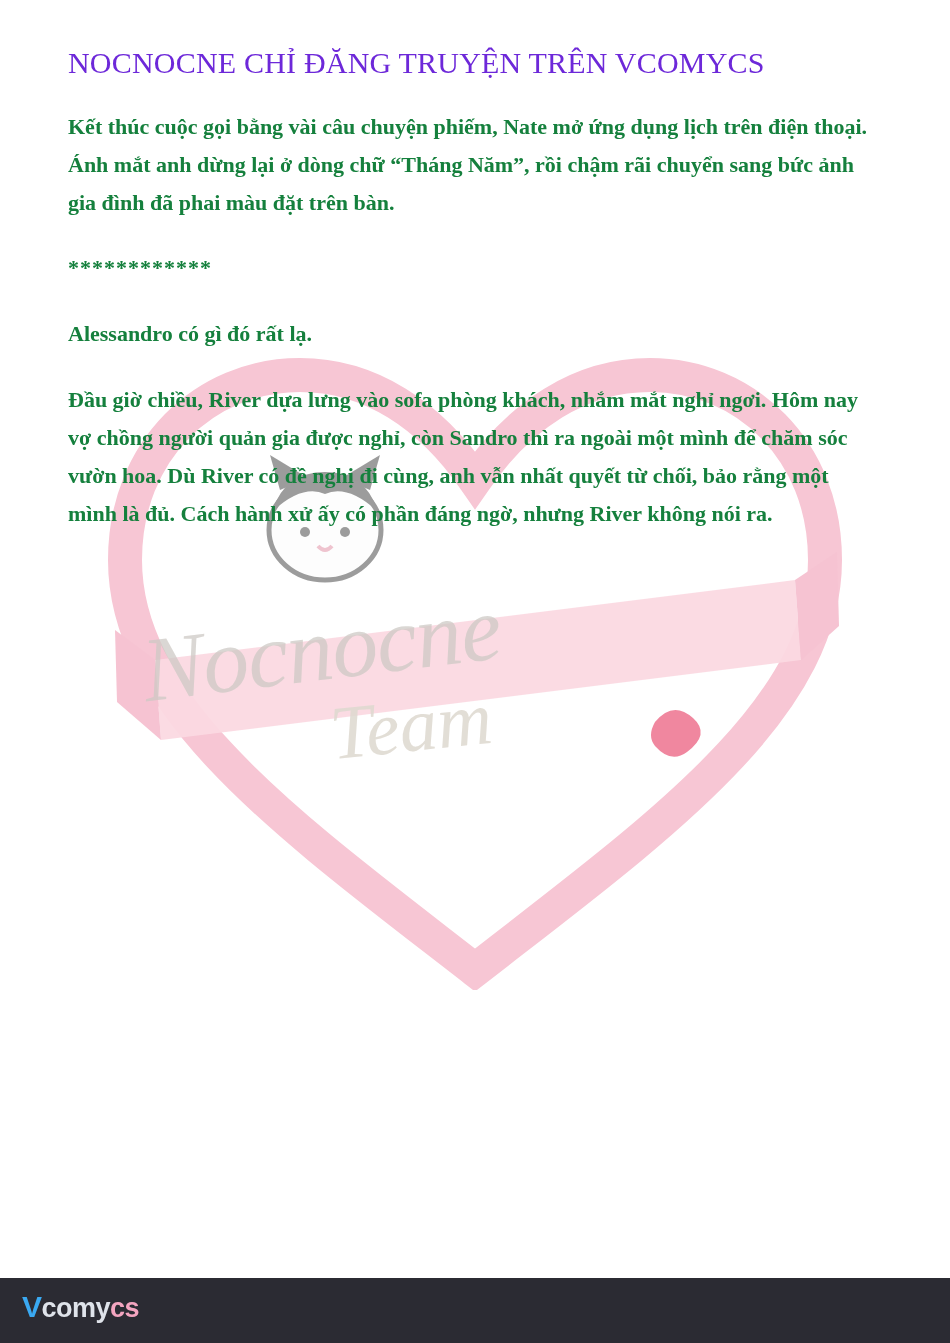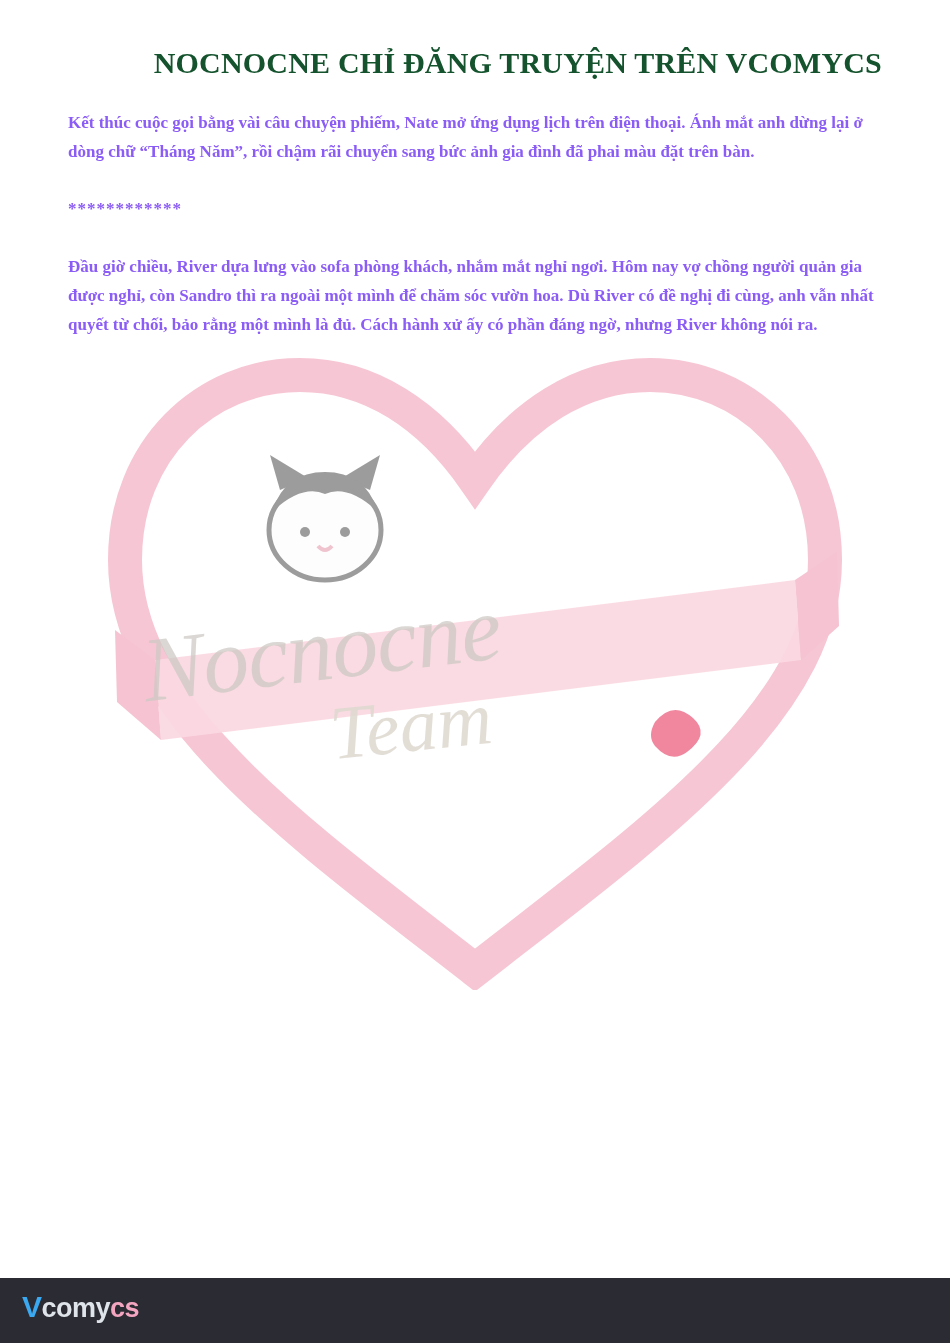--- a/index.html
+++ b/index.html
@@ -69,33 +69,33 @@
   }
   .wm-cat svg { width: 100%; height: 100%; }
 
   
   .content {
     position: relative;
     z-index: 3;
     padding: 46px 68px 0 68px;
   }
   .doc-title {
-    text-align: right;
-    color: #14532d;
-    font-weight: bold;
+    text-align: left;
+    color: #6d28d9;
+    font-weight: normal;
     font-size: 30px;
     letter-spacing: .2px;
     margin-bottom: 28px;
     font-family: "Liberation Serif", serif;
   }
   .para {
-    font-size: 17px;
+    font-size: 22px;
     line-height: 1.72;
     font-weight: bold;
-    color: #8b5cf6;
+    color: #15803d;
     margin-bottom: 28px;
     text-align: left;
     font-family: "Liberation Serif", serif;
   }
   .para.stars { letter-spacing: 1px; }
 
   
   .footer {
     position: absolute;
     left: 0;
@@ -162,20 +162,21 @@
       </svg>
     </div>
     <div class="wm-text">Nocnocne</div>
     <div class="wm-text2">Team</div>
   </div>
 
   <div class="content">
     <div class="doc-title">NOCNOCNE CHỈ ĐĂNG TRUYỆN TRÊN VCOMYCS</div>
     <p class="para">Kết thúc cuộc gọi bằng vài câu chuyện phiếm, Nate mở ứng dụng lịch trên điện thoại. Ánh mắt anh dừng lại ở dòng chữ “Tháng Năm”, rồi chậm rãi chuyển sang bức ảnh gia đình đã phai màu đặt trên bàn.</p>
     <p class="para stars">************</p>
+    <p class="para">Alessandro có gì đó rất lạ.</p>
     <p class="para">Đầu giờ chiều, River dựa lưng vào sofa phòng khách, nhắm mắt nghỉ ngơi. Hôm nay vợ chồng người quản gia được nghỉ, còn Sandro thì ra ngoài một mình để chăm sóc vườn hoa. Dù River có đề nghị đi cùng, anh vẫn nhất quyết từ chối, bảo rằng một mình là đủ. Cách hành xử ấy có phần đáng ngờ, nhưng River không nói ra.</p>
   </div>
 
   <div class="edge-left"></div>
 
   <div class="footer">
     <div class="footer-logo">
       <span class="v">V</span><span>comy</span><span class="y">cs</span>
     </div>
     <div class="footer-right">damconuong</div>

